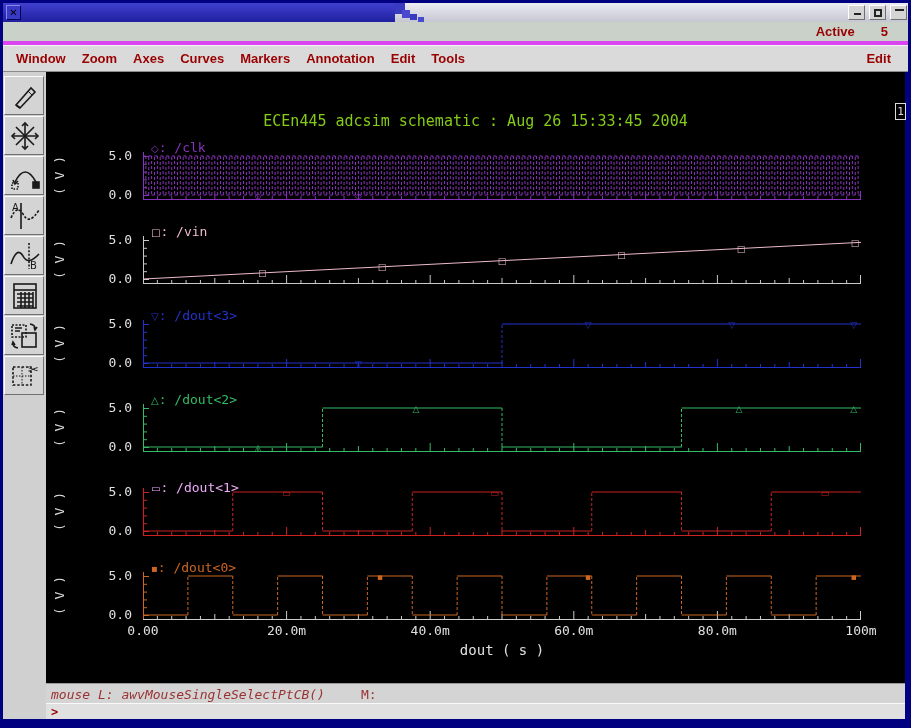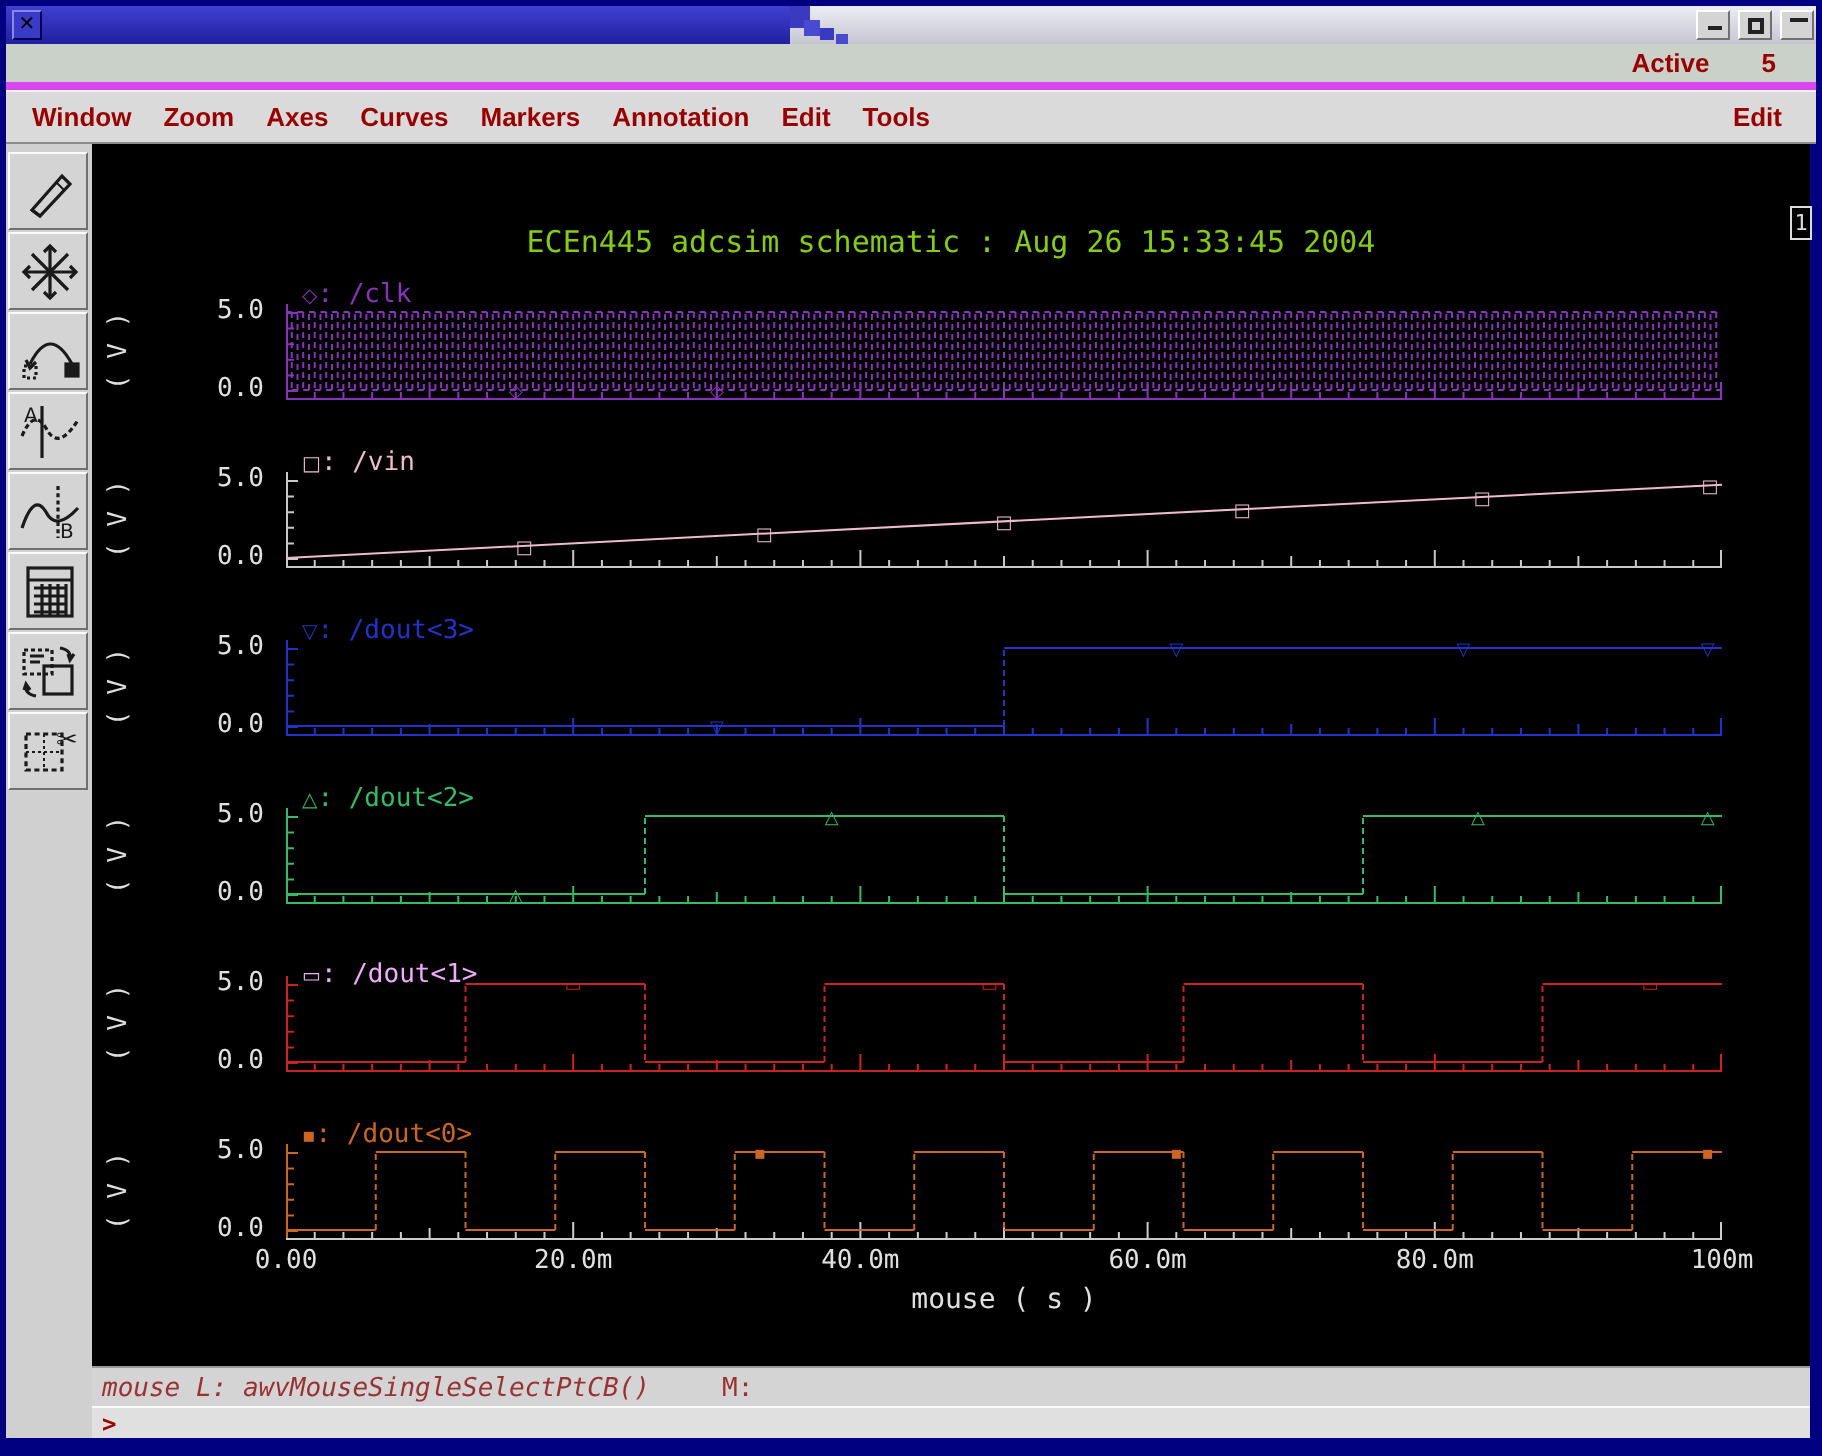--- a/index.html
+++ b/index.html
@@ -306,21 +306,21 @@
         </div>
       </div>
     <div id="xlabels">
         <div class="xtick" style="left: 57px;">0.00</div>
         <div class="xtick" style="left: 200.6px;">20.0m</div>
         <div class="xtick" style="left: 344.2px;">40.0m</div>
         <div class="xtick" style="left: 487.8px;">60.0m</div>
         <div class="xtick" style="left: 631.4px;">80.0m</div>
         <div class="xtick" style="left: 775px;">100m</div>
       </div>
-    <div id="xaxis-title">mouse ( s )</div>
+    <div id="xaxis-title">dout ( s )</div>
   </div>
 
   <div id="status1">
     <span style="left:5px;font-style:italic;">mouse L: awvMouseSingleSelectPtCB()</span>
     <span style="left:315px;">M:</span>
   </div>
   <div id="status2">
     <span>&gt;</span>
   </div>
 

